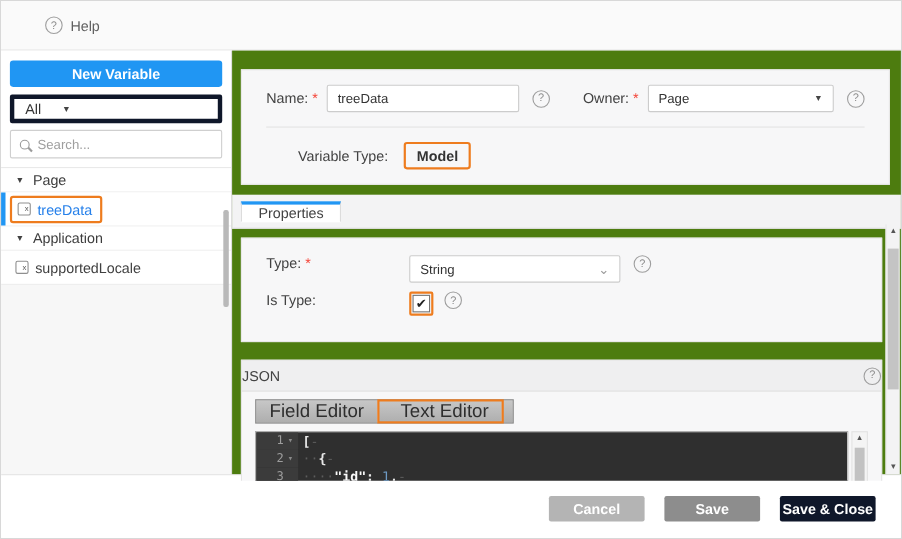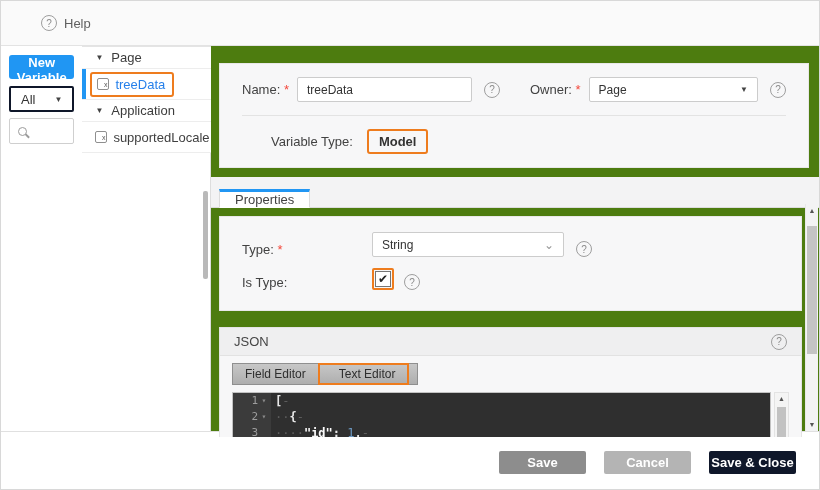--- a/index.html
+++ b/index.html
@@ -13,25 +13,25 @@
   .hdr-title { font-size:16px; color:#3c3c3c; }
   .help-group { display:flex; align-items:center; gap:7px; cursor:pointer; }
   .help-label { font-size:13px; color:#5f5f5f; }
   .qicon { width:16px; height:16px; border:1px solid #9e9e9e; border-radius:50%; color:#8b8b8b;
            font-size:10px; display:inline-flex; align-items:center; justify-content:center; flex:0 0 16px; }
 
   
   .body { flex:1 1 auto; display:flex; min-height:0; position:relative; }
 
   
-  .sidebar { width:210px; flex:0 0 210px; border-right:1px solid #ddd; background:#fff; position:relative; display:flex; flex-direction:row; }
+  .sidebar { width:210px; flex:0 0 210px; border-right:1px solid #ddd; background:#fff; position:relative; display:flex; flex-direction:column; }
   .sb-top { padding:9px 8px 8px 8px; }
   .btn-new { display:block; width:100%; height:24px; background:#2096f3; color:#fff; border:none; border-radius:3px;
              font-size:13px; font-weight:bold; font-family:inherit; cursor:pointer; }
-  .sb-select { margin-top:7px; height:26px; border:2px solid #0f172a; border-radius:2px; background:#fff;
+  .sb-select { margin-top:7px; height:26px; border:4px solid #0f172a; border-radius:2px; background:#fff;
                display:flex; align-items:center; padding:0 10px; font-size:13px; color:#333; cursor:pointer;gap:19px; }
   .caret-down { font-size:8px; color:#444; }
   .sb-search { margin-top:6px; height:26px; border:1px solid #cfcfcf; border-radius:2px; background:#fff;
                display:flex; align-items:center; padding:0 8px; gap:7px; }
   .mag { width:9px; height:9px; border:1.5px solid #9b9b9b; border-radius:50%; position:relative; flex:0 0 9px; }
   .mag::after { content:""; position:absolute; width:5px; height:1.5px; background:#9b9b9b;
                 transform:rotate(45deg); right:-4px; bottom:-2px; }
   .sb-search input { border:none; outline:none; font-size:12px; color:#555; width:100%; background:transparent; font-family:inherit; }
   .sb-search input::placeholder { color:#9e9e9e; }
 
@@ -64,44 +64,44 @@
   .dd { height:25px; background:#fff; border:1px solid #ccc; border-radius:2px; display:flex; align-items:center;
         justify-content:space-between; padding:0 9px; font-size:12px; color:#333; cursor:pointer; }
   .dd-owner { width:191px; }
   .chev { color:#999; font-size:12px; line-height:1; }
   .p1-divider { border:none; border-top:1px solid #e3e3e3; margin:13px 0 13px 0; }
   .model-box { border:2px solid #ee7c1e; border-radius:3px; padding:3px 10px; font-size:13px; font-weight:bold; color:#333; background:transparent; } .ml10{margin-left:10px;} .ml12{margin-left:12px;} .ml14{margin-left:14px;} .mr8{margin-right:8px;} .mr14{margin-right:14px;margin-left:29px;}
   .sp16{width:16px;flex:0 0 16px;}
 
   
   .tabstrip { margin-top:9px; height:31px; background:#f3f3f4; border-bottom:1px solid #dcdcdc;
-              display:flex; align-items:flex-end; padding-left:8px; }
+              display:flex; align-items:center; padding-left:8px; }
   .tab { display:flex; align-items:center; padding:0 15px; font-size:13px; color:#555; cursor:pointer; }
   .tab.active { background:#fff; border:1px solid #dcdcdc; border-top:3px solid #2196f3; border-bottom:1px solid #fff;
                 margin-bottom:-1px; color:#424242; }
 
   
   .tab-content { height:229px; overflow:hidden; padding:0 17px 0 8px; }
 
   .props-panel { margin-top:8px; background:#f7f7f8; border:1px solid #e8e8e8; padding:9px 22px 12px 22px; }
-  .prow { display:flex; align-items:flex-end; height:25px; margin:6px 0 8px 0; }
+  .prow { display:flex; align-items:flex-start; height:25px; margin:6px 0 8px 0; }
   .plabel { width:130px; flex:0 0 130px; font-size:13px; color:#424242; }
   .dd-type { width:192px; }
   .check-orange { border:2px solid #ee7c1e; border-radius:2px; padding:1px; display:inline-flex; }
   .checkbox { width:16px; height:16px; border:1px solid #757575; background:#fff; display:flex; align-items:center;
               justify-content:center; font-size:12px; color:#222; cursor:pointer; }
 
   
   .json-panel { margin-top:16px; border:1px solid #e4e4e4; background:#f7f7f8; }
   .json-hdr { height:28px; background:#efeff0; border-bottom:1px solid #e2e2e2; display:flex; align-items:center;
-              justify-content:space-between; padding:0 14px; }
+              justify-content:space-between; padding:0 0; }
   .json-title { font-size:13px; color:#444; }
   .json-body { padding:7px 12px 12px 12px; }
   .mode-group { display:inline-flex; border:1px solid #8f8f8f; background:#b3b3b3; height:22px; }
-  .mode-btn { display:flex; align-items:center; padding:0 12px; font-size:12px; color:#2e2e2e;
+  .mode-btn { display:flex; align-items:center; padding:0 12px; font-size:17px; color:#2e2e2e;
               background:linear-gradient(#c7c7c7,#aeaeae); border-right:1px solid #d9d9d9; cursor:pointer; }
   .mode-btn.active { outline:2px solid #ee7c1e; outline-offset:-1px; position:relative; z-index:1;padding-left:20px; }
   .mode-filler { width:9px; background:linear-gradient(#c7c7c7,#aeaeae); }
 
   .editor-row { display:flex; margin-top:7px; align-items:flex-start; }
   .editor { width:540px; height:112px; background:#2f2f2f; border:1px solid #c2c2c2;
             font-family:"DejaVu Sans Mono", monospace; font-size:12px; overflow:hidden; }
   .code-line { display:flex; height:16px; line-height:16px; white-space:pre; }
   .gutter-cell { width:38px; flex:0 0 38px; background:#3b3b3b; color:#9d9d9d; display:flex; justify-content:flex-end;
                  align-items:center; padding-right:3px; gap:2px; font-size:11px; }
@@ -148,20 +148,21 @@
 
     <div class="sidebar">
       <div class="sb-top">
         <button class="btn-new">New Variable</button>
         <div class="sb-select">
           <span>All</span>
           <span class="caret-down">▼</span>
         </div>
         <div class="sb-search">
           <span class="mag"></span>
+          <input type="text" placeholder="Search..." style="">
         </div>
       </div>
 
       <div class="tree">
         <div class="tree-row tree-group">
           <span class="grp-caret">▼</span>
           <span class="grp-label">Page</span>
         </div>
         <div class="tree-row tree-item selected">
           <span class="item-box hl">
@@ -262,18 +263,18 @@
       <div class="main-vscroll">
         <div class="vs-arrow vs-up">▲</div>
         <div class="vs-thumb"></div>
         <div class="vs-arrow vs-down">▼</div>
       </div>
 
     </div>
   </div>
 
   <div class="ftr">
+    <button class="fbtn fbtn-cancel">Cancel</button>
     <button class="fbtn fbtn-save">Save</button>
-    <button class="fbtn fbtn-cancel">Cancel</button>
     <button class="fbtn fbtn-saveclose">Save &amp; Close</button>
   </div>
 
 </div>
 
 </body></html>

